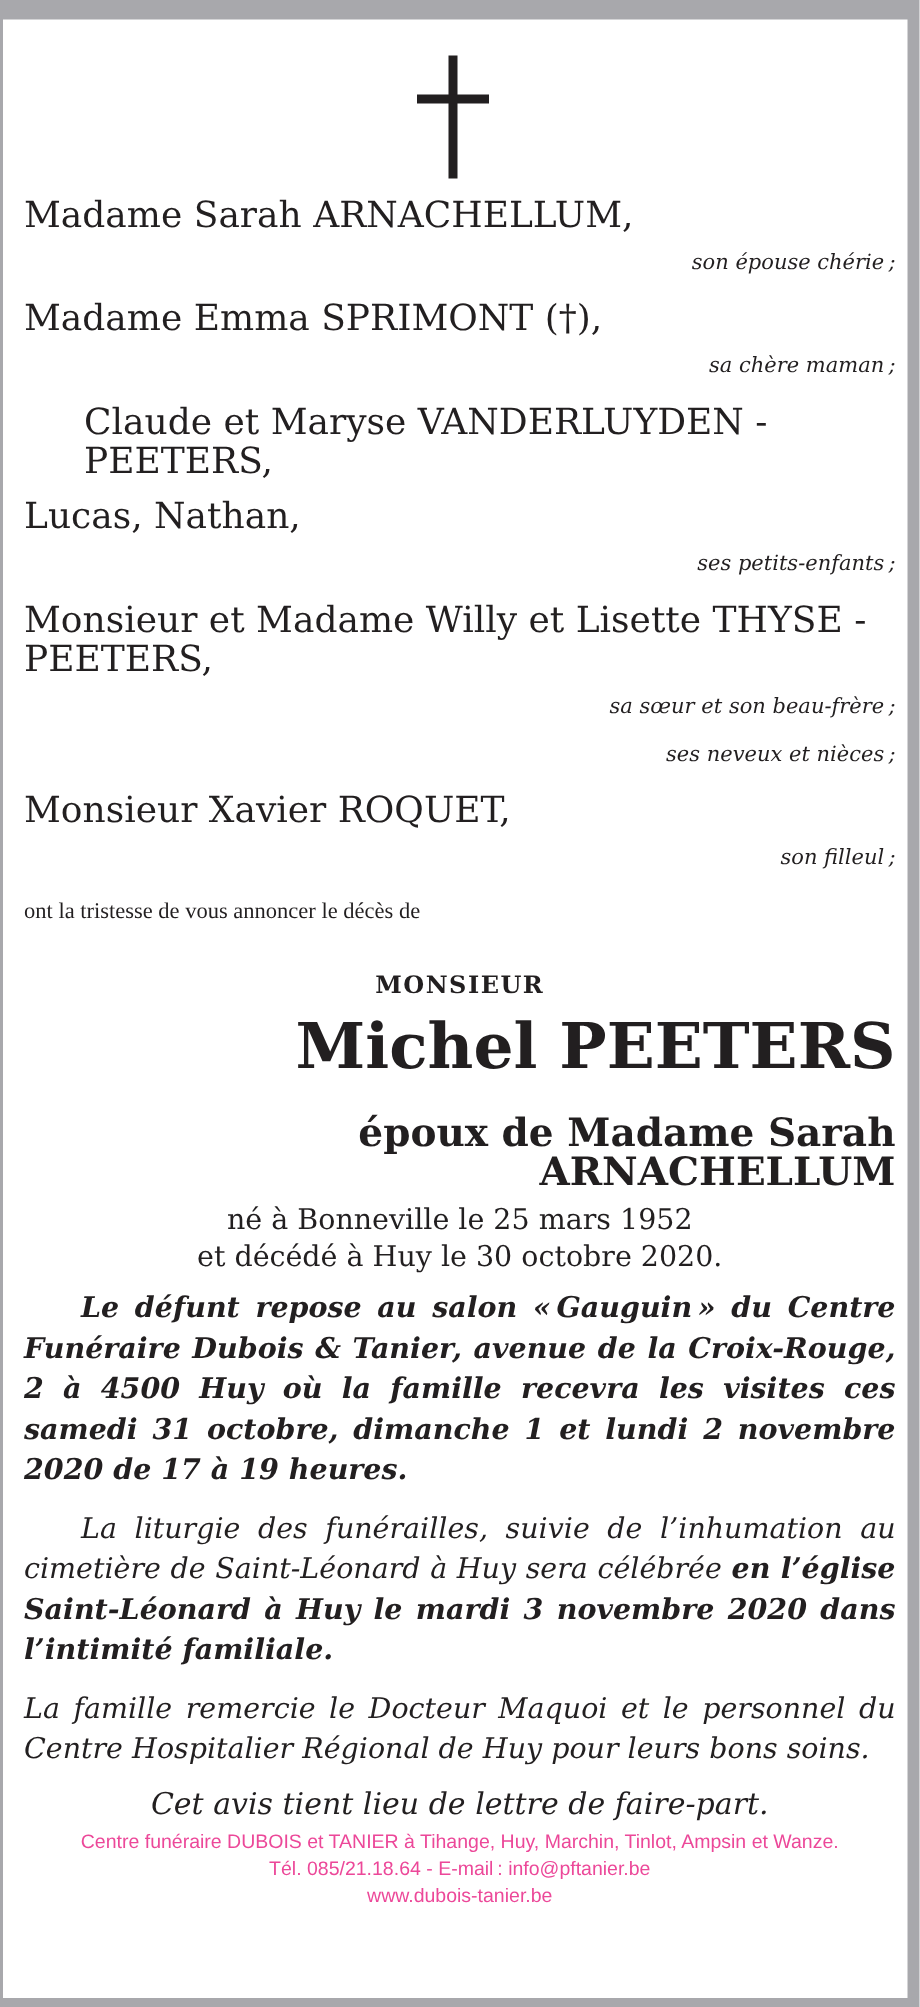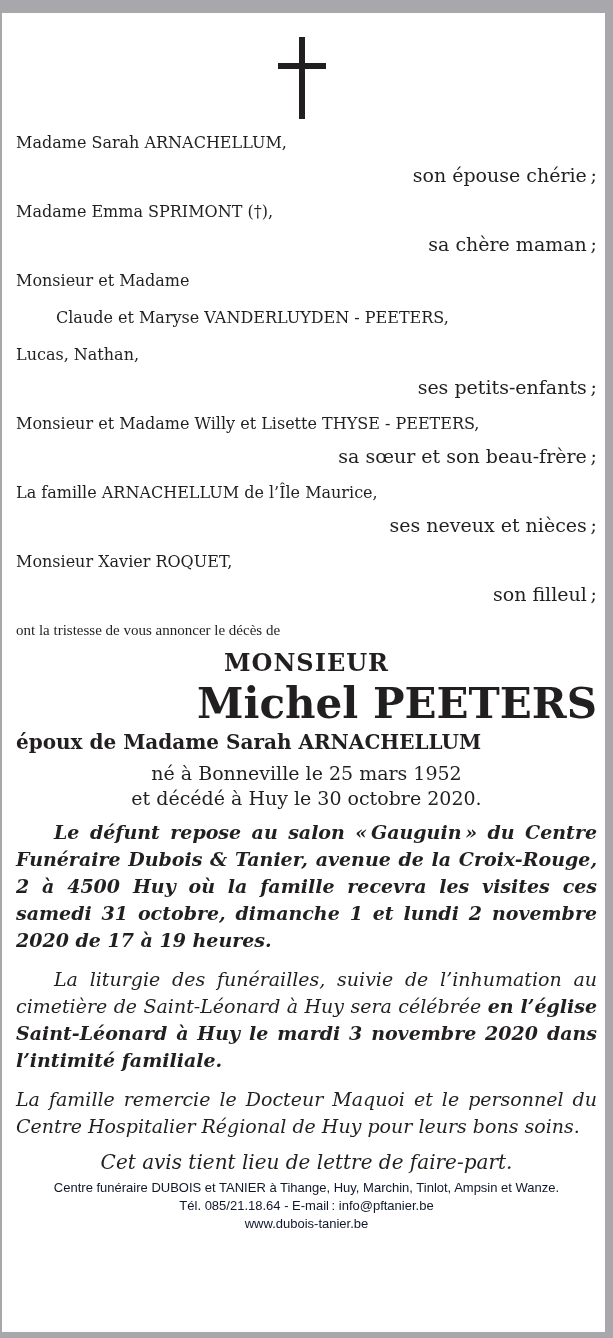--- a/index.html
+++ b/index.html
@@ -29,53 +29,54 @@
   }
   .cross .v {
     position:absolute; left:21px; top:0;
     width:6px; height:82px; background:#221f20;
   }
   .cross .h {
     position:absolute; left:0; top:26px;
     width:48px; height:6px; background:#221f20;
   }
   .fam .name {
-    font-size:16px; line-height:26px;
+    font-size:24px; line-height:26px;
     margin-top:11px;
     text-align:left;
   }
   .fam .name.indent { padding-left:40px; }
   .fam .rel {
-    font-size:19px; line-height:26px;
+    font-size:14px; line-height:26px;
     margin-top:6px;
+    font-style:italic;
     text-align:right;
   }
   .announce {
     margin-top:10px;
     font-size:15px; line-height:26px;
     text-align:left;
     font-family:Liberation Serif, serif;
   }
   .civility {
-    margin-top:8px;
-    font-size:24px; line-height:24px;
+    margin-top:24px;
+    font-size:16px; line-height:24px;
     font-weight:bold; letter-spacing:1px;
     text-align:center;
   }
   .deceased {
     margin:4px 0 0 0;
     font-size:42px; line-height:50px;
     font-weight:bold;
     text-align:right;
   }
   .spouse {
-    margin-top:0;
-    font-size:20px; line-height:26px;
+    margin-top:20px;
+    font-size:26px; line-height:26px;
     font-weight:bold;
-    text-align:left;
+    text-align:right;
   }
   .birth, .death {
     font-size:19px; line-height:25px;
     text-align:center;
   }
   .birth { margin-top:6px; }
   p { margin:0;font-style:italic; }
   .visits {
     margin-top:8px;
     font-size:19px; line-height:27px;
@@ -102,51 +103,49 @@
   }
   .notice {
     margin-top:10px;
     font-size:20px; line-height:25px;
     text-align:center;
   }
   .footer {
     margin-top:4px;
     font-family:"Liberation Sans", sans-serif;
     font-size:13px; line-height:18px;
-    color:#0f172a;
+    color:#ec4899;
     text-align:center;
   }
 </style>
 </head>
 <body>
 
 <div class="card">
 
   <div class="cross">
     <div class="v"></div>
     <div class="h"></div>
   </div>
 
   <div class="fam">
     <div class="name">Madame Sarah ARNACHELLUM,</div>
     <div class="rel">son épouse chérie ;</div>
 
     <div class="name">Madame Emma SPRIMONT (†),</div>
     <div class="rel">sa chère maman ;</div>
 
-    <div class="name">Monsieur et Madame</div>
     <div class="name indent">Claude et Maryse VANDERLUYDEN - PEETERS,</div>
 
     <div class="name">Lucas, Nathan,</div>
     <div class="rel">ses petits-enfants ;</div>
 
     <div class="name">Monsieur et Madame Willy et Lisette THYSE - PEETERS,</div>
     <div class="rel">sa sœur et son beau-frère ;</div>
 
-    <div class="name">La famille ARNACHELLUM de l’Île Maurice,</div>
     <div class="rel">ses neveux et nièces ;</div>
 
     <div class="name">Monsieur Xavier ROQUET,</div>
     <div class="rel">son filleul ;</div>
   </div>
 
   <div class="announce">ont la tristesse de vous annoncer le décès de</div>
   <div class="civility">MONSIEUR</div>
   <h1 class="deceased">Michel PEETERS</h1>
   <div class="spouse">époux de Madame Sarah ARNACHELLUM</div>

